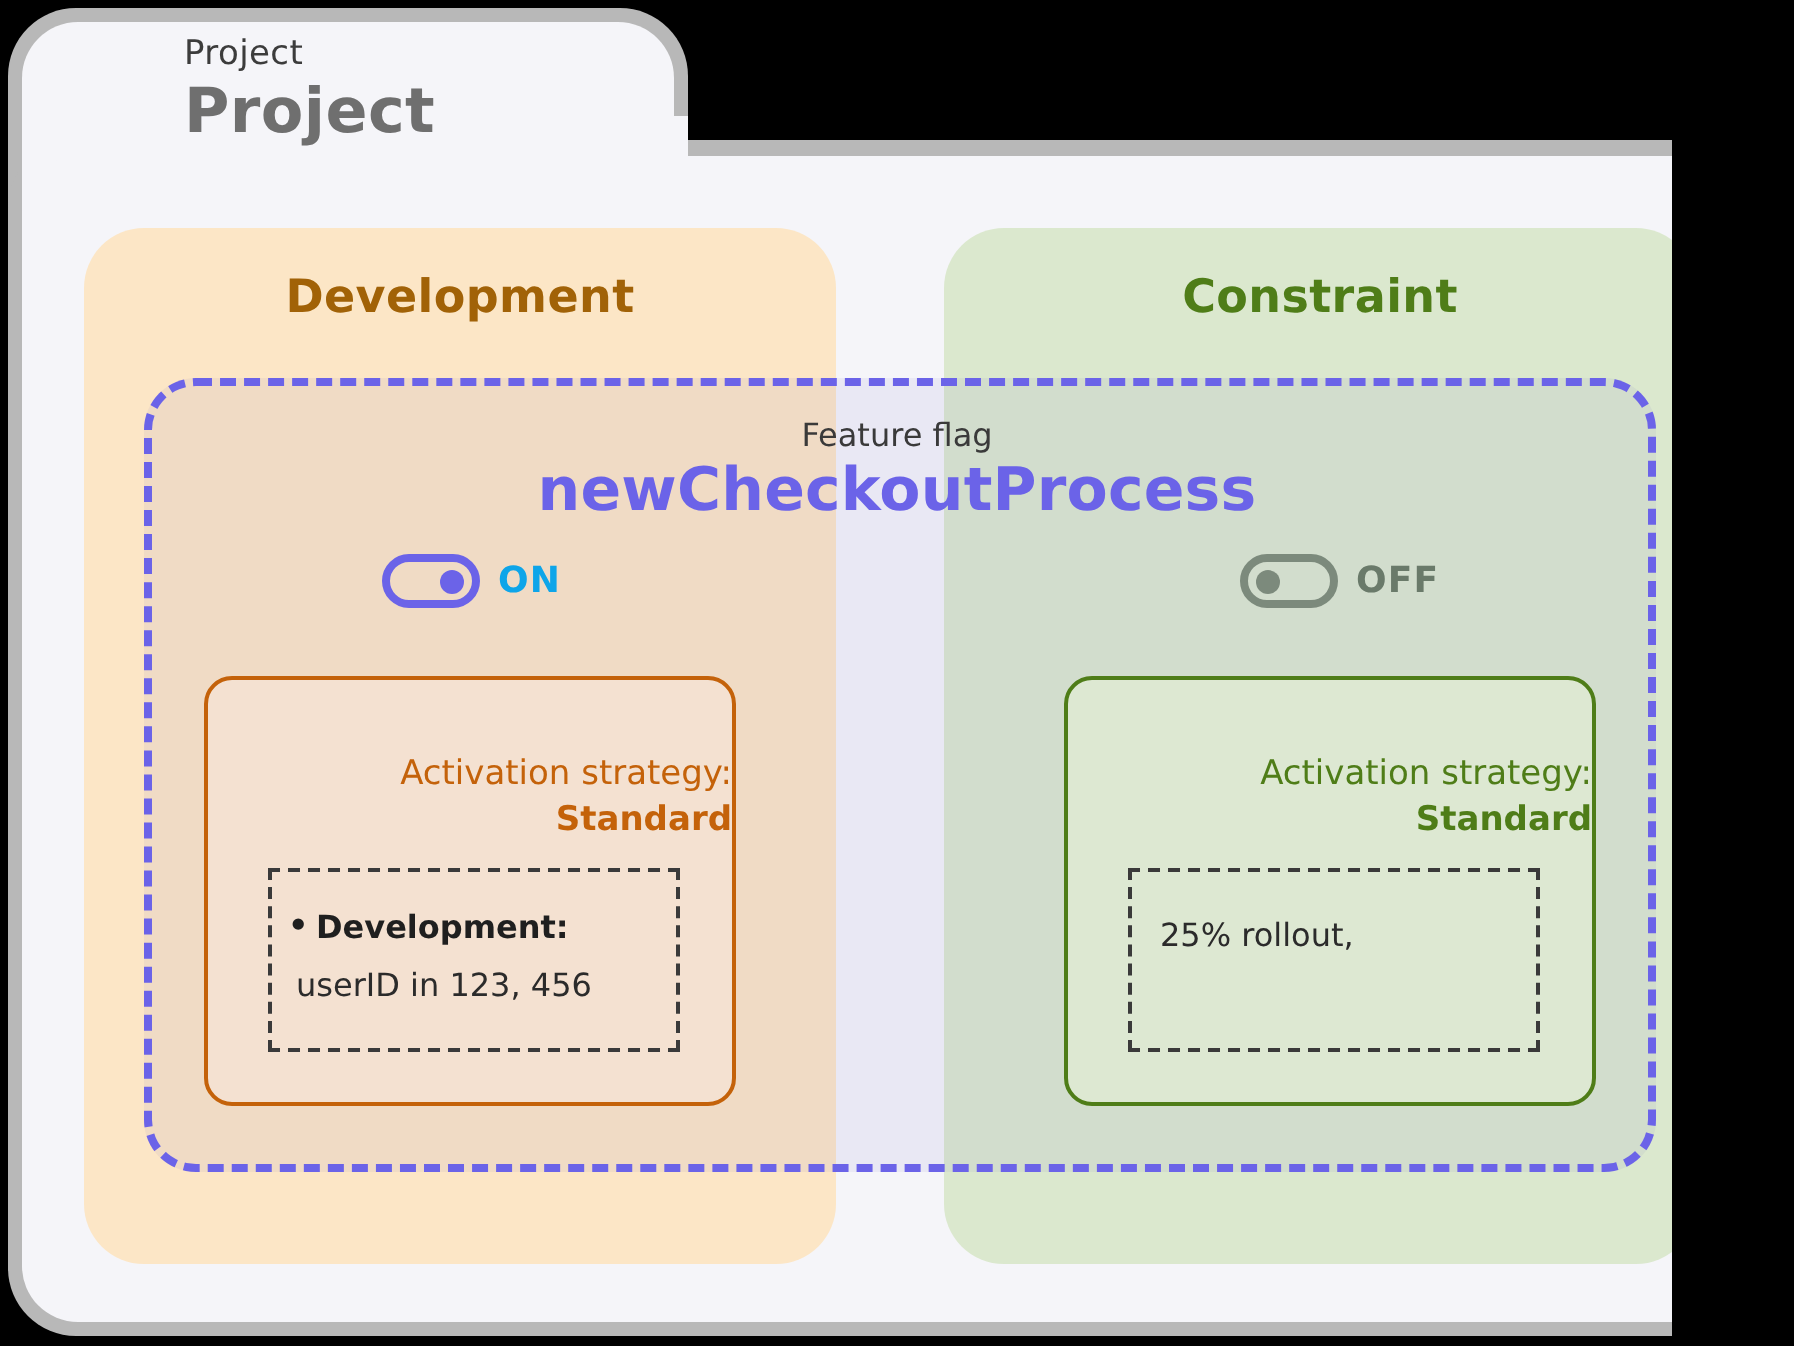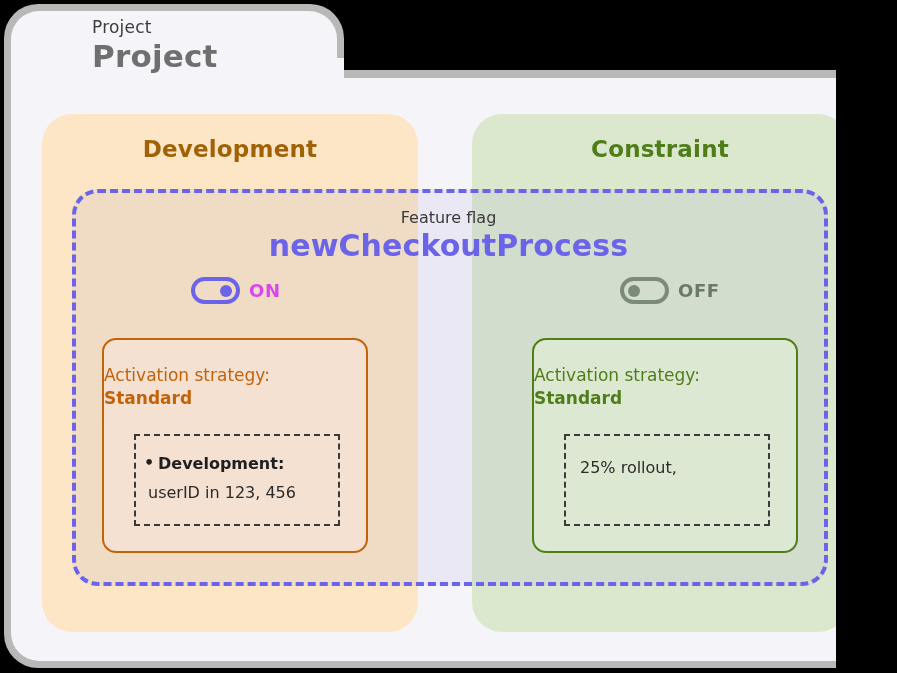--- a/index.html
+++ b/index.html
@@ -191,21 +191,21 @@
     border-radius: 50%;
   }
   .switch-on  .knob { right: 4px; background: #6b63e8; }
   .switch-off .knob { left: 4px;  background: #7c8a7c; }
 
   .toggle-label {
     font-size: 18px;
     font-weight: bold;
     letter-spacing: 0.6px;
   }
-  .toggle-dev  .toggle-label { color: #d946ef; text-align: center; }
+  .toggle-dev  .toggle-label { color: #0ea5e9; text-align: center; }
   .toggle-prod .toggle-label { color: #6a7a6a; }
 
   
   .strategy-card {
     position: absolute;
     top: 338px;
     width: 266px;
     height: 215px;
     border-radius: 14px;
     box-sizing: border-box;
@@ -216,22 +216,22 @@
     border: 2px solid #c4620a;
     background: #f4e1d1;
   }
   .strategy-prod {
     left: 532px;
     border: 2px solid #4f7d18;
     background: #dde8d2;
   }
 
   .strategy-heading {
-    text-align: left;
-    margin-top: 24px;
+    text-align: right;
+    margin-top: 36px;
     font-size: 17px;
     line-height: 1.35;
   }
   .strategy-dev  .strategy-heading { color: #c4620a; }
   .strategy-prod .strategy-heading { color: #4f7d18; }
   .strategy-heading b { font-weight: bold; }
 
   .detail-box {
     position: absolute;
     left: 30px;

